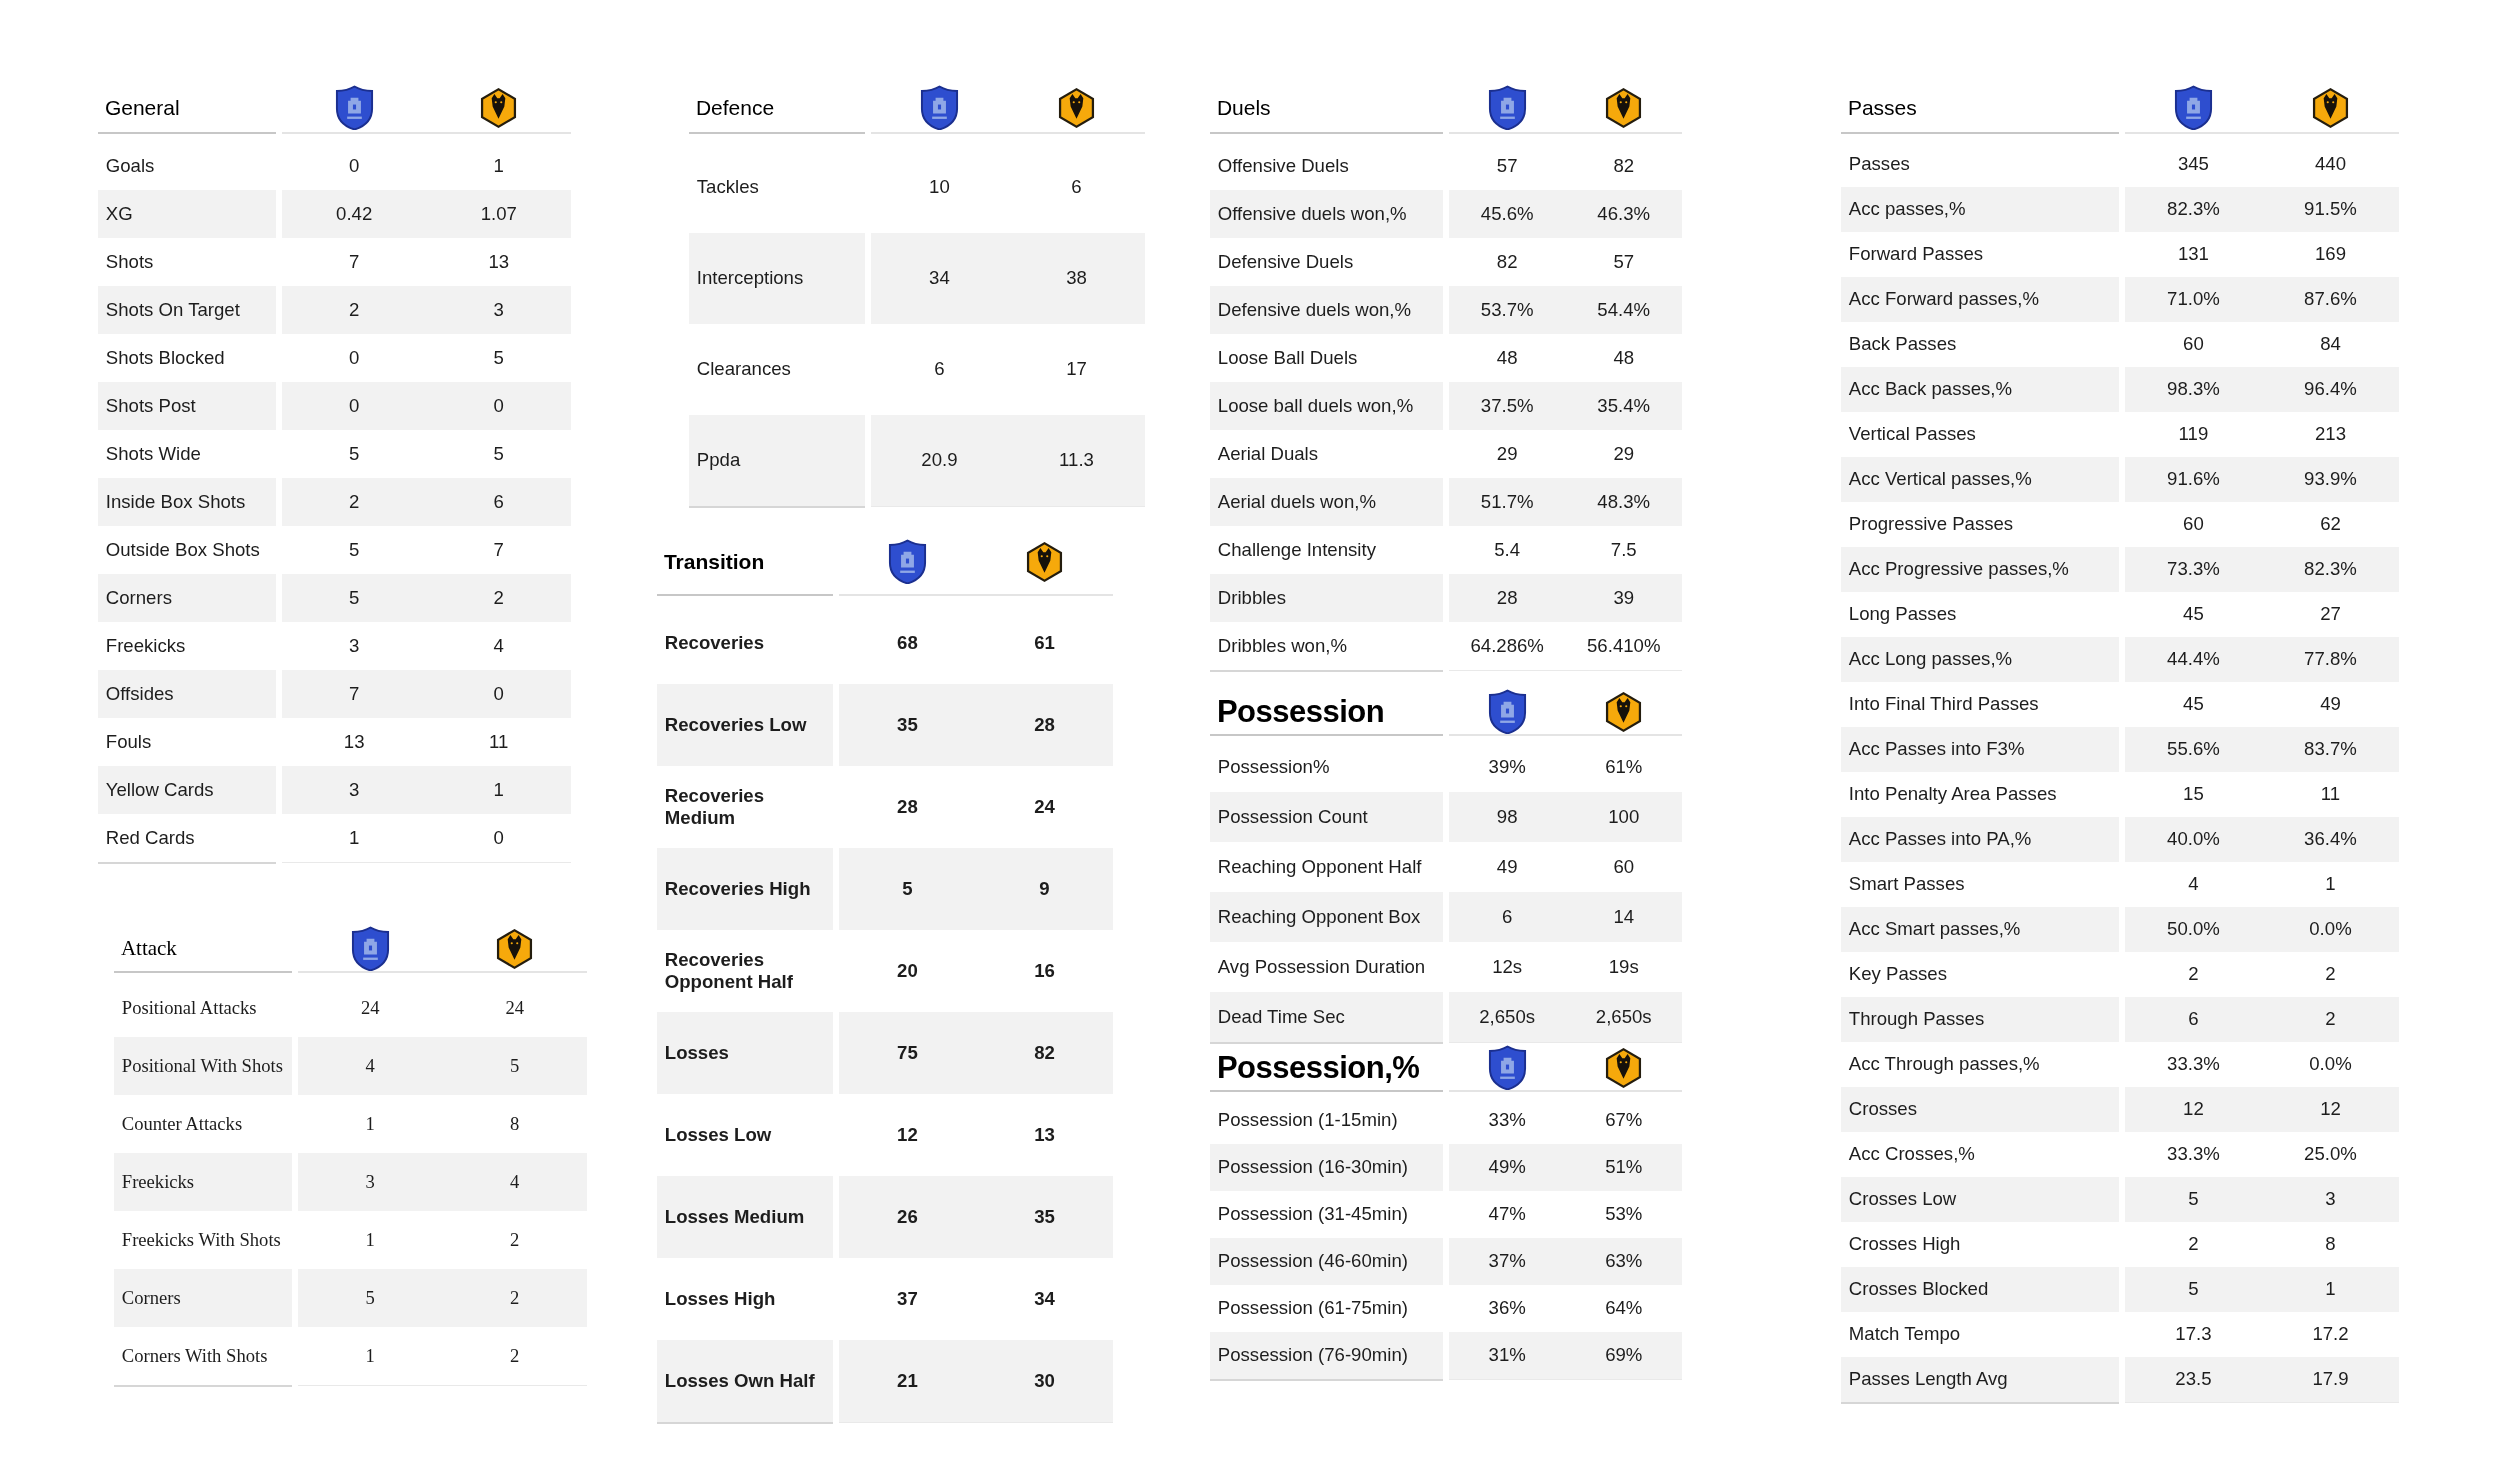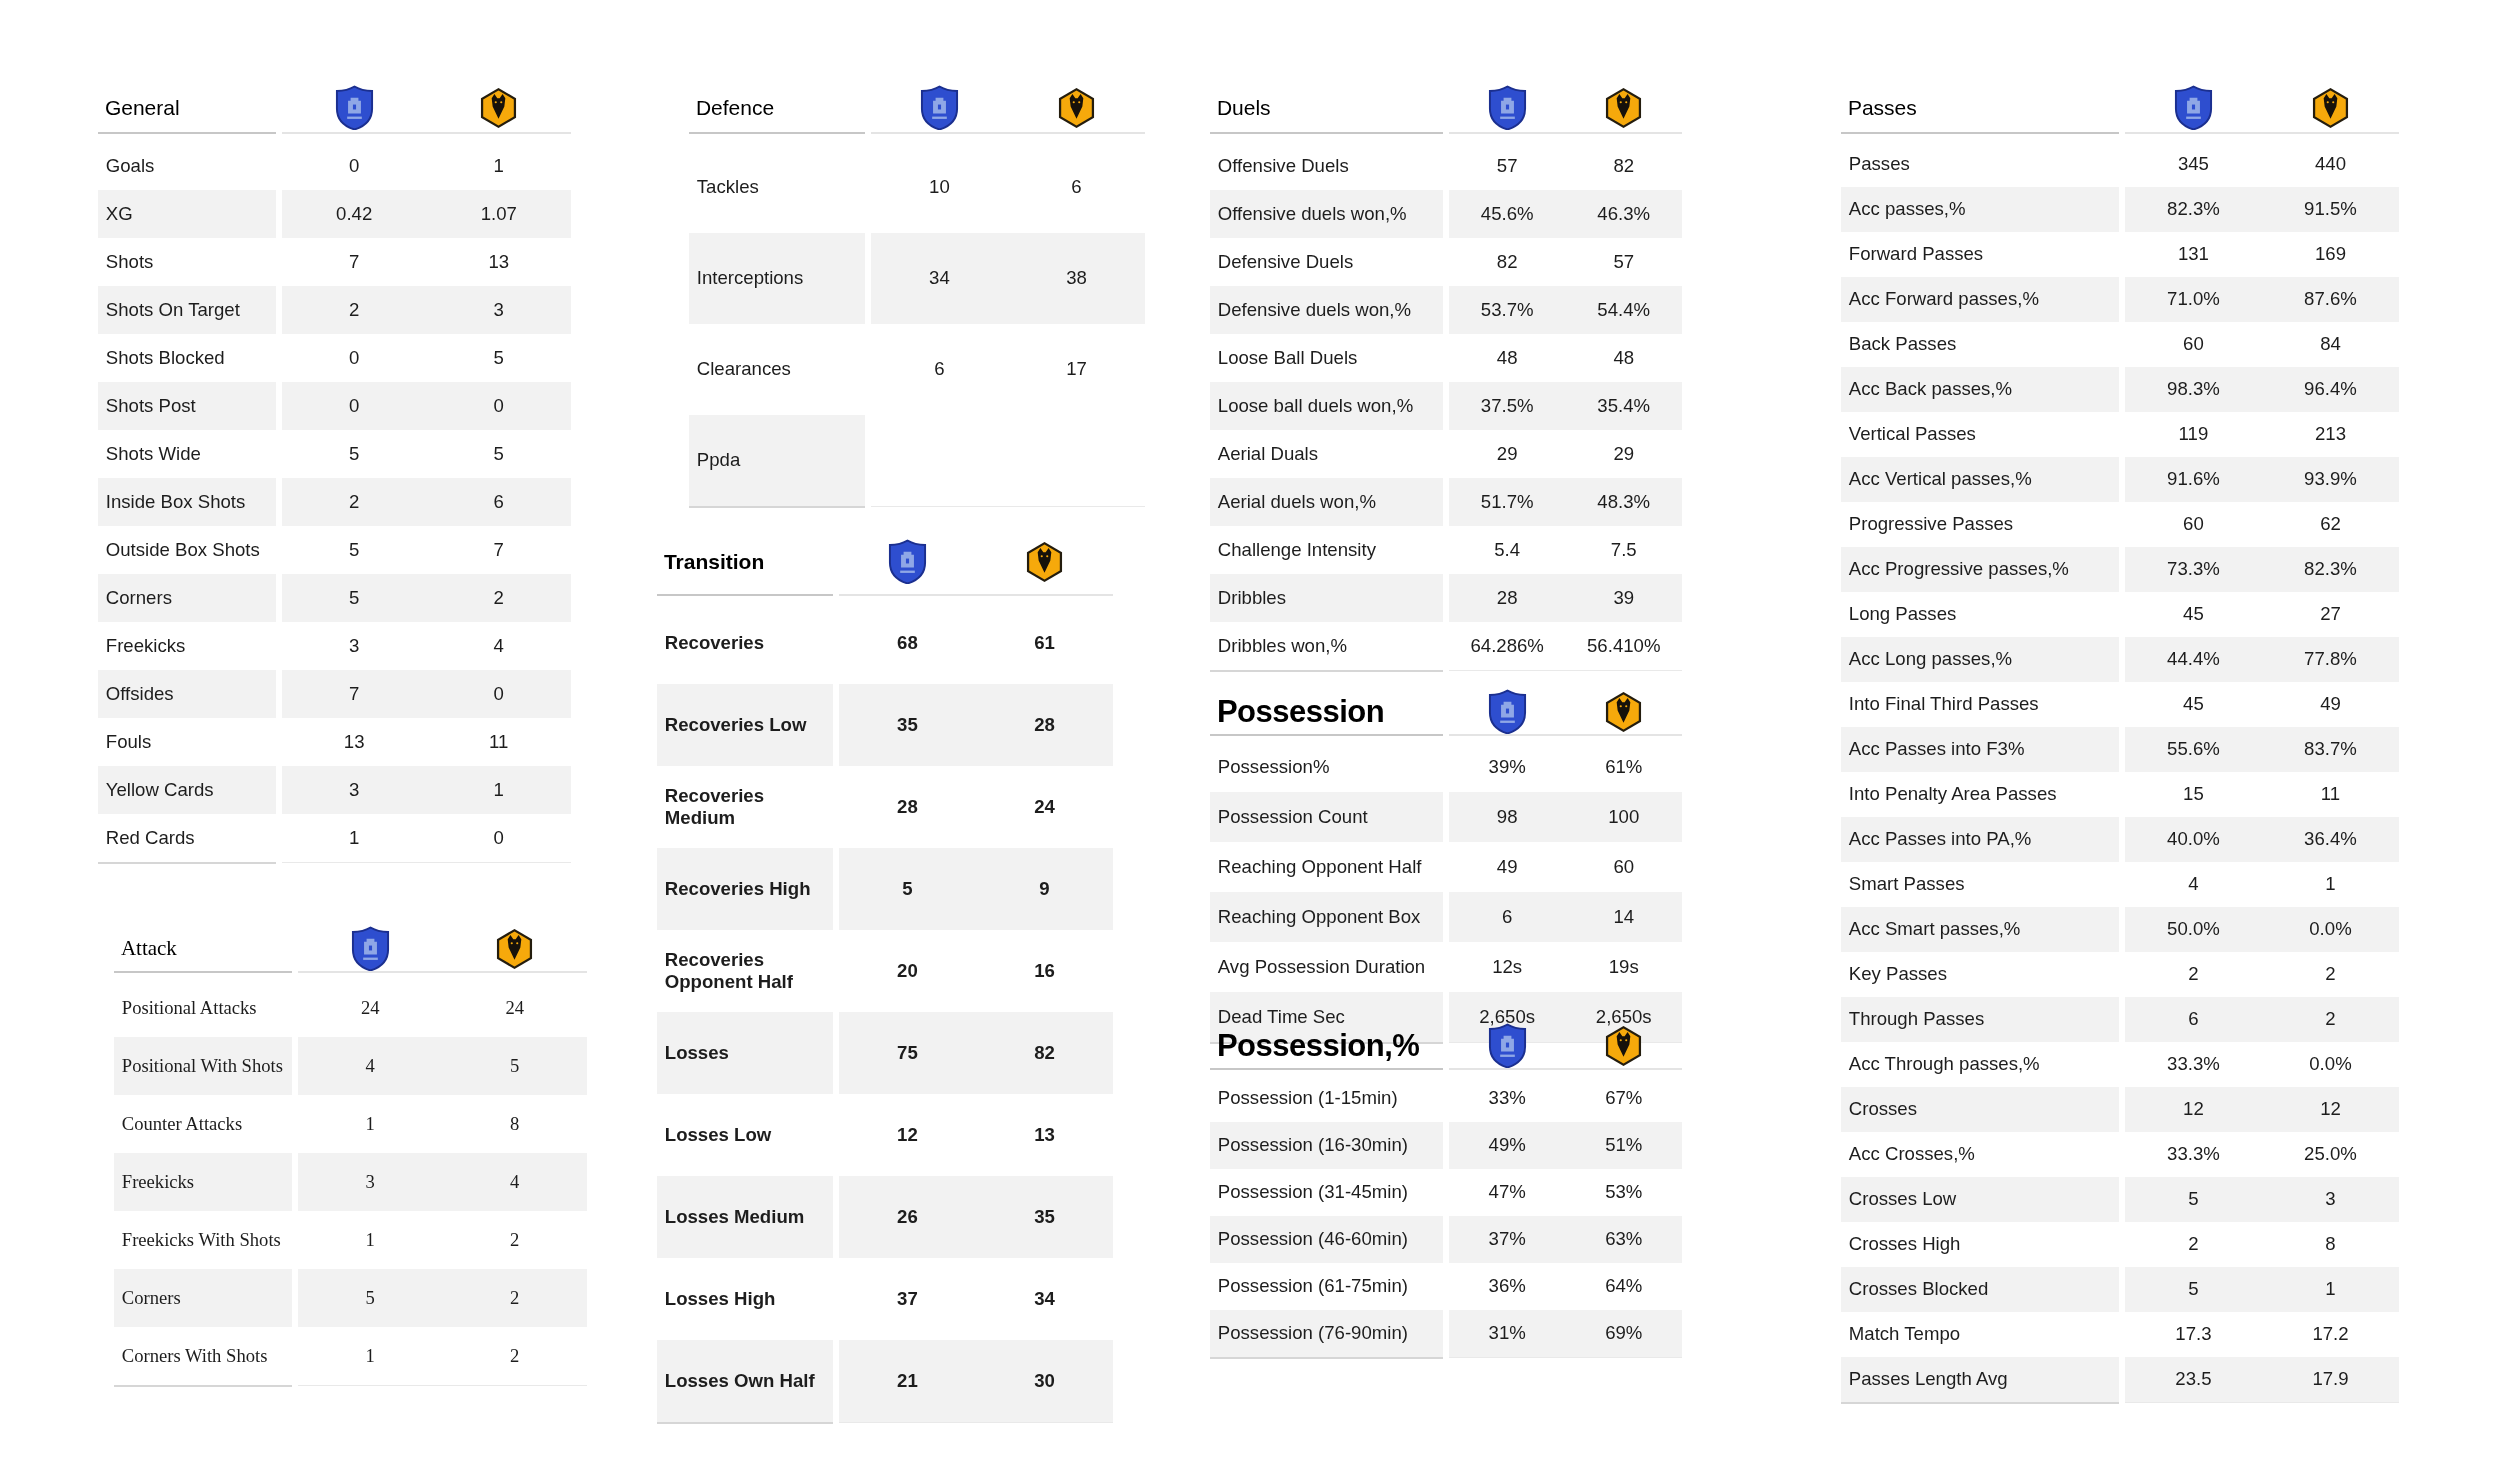--- a/index.html
+++ b/index.html
@@ -8,21 +8,21 @@
     font-family:"Liberation Sans","DejaVu Sans",sans-serif;color:#1d1d1d;
   }
   .stat-table{position:absolute;}
   
   #t-general     {left:98px; top:83px;  width:473px; --label-w:178px; --row-h:48px; --head-h:51px; --pad:7.8px;}
   #t-attack      {left:114px; top:926px; width:473px;font-family:Liberation Serif, serif; --label-w:178px; --row-h:58px; --head-h:47px; --pad:5.9px;}
   #t-defence     {left:657px; top:83px;  width:456px;margin-left:32px; --label-w:176px; --row-h:91px;   --head-h:51px; --pad:7.8px;}
   #t-transition  {left:657px; top:529px; width:456px;font-weight:bold; --label-w:176px; --row-h:82px;   --head-h:67px; --pad:5.9px;}
   #t-duels       {left:1210px;top:83px;  width:472px; --label-w:233px; --row-h:48px; --head-h:51px; --pad:7.8px;}
   #t-possession  {left:1210px;top:689px; width:472px; --label-w:233px; --row-h:50px;   --head-h:47px; --pad:5.9px;}
-  #t-possessionp {left:1210px;top:1023px;width:472px; --label-w:233px; --row-h:47px; --head-h:47px; --pad:4.9px;}
+  #t-possessionp {left:1210px;top:1045px;width:472px; --label-w:233px; --row-h:47px; --head-h:47px; --pad:4.9px;}
   #t-passes      {left:1841px;top:83px;  width:558px;text-align:center; --label-w:278px; --row-h:45px; --head-h:51px; --pad:7.8px;}
 
   .thead{display:flex;align-items:center;height:var(--head-h);}
   .thead .hlbl{width:var(--label-w);height:100%;display:flex;align-items:center;
                border-bottom:2px solid #c7c7c7;box-sizing:border-box;}
   .thead .hvals{flex:1;margin-left:5.9px;height:100%;display:flex;align-items:center;
                border-bottom:2px solid #e4e4e4;box-sizing:border-box;}
   .thead .hv{flex:1;display:flex;justify-content:center;align-items:center;}
   .title{font-size:21px;color:#000;padding-left:6.9px;white-space:nowrap;line-height:1;}
   .bold-title .title{font-weight:bold;font-size:31px;letter-spacing:-0.5px;}
@@ -316,20 +316,24 @@
       </div>
       <div class="row">
         <div class="lbl">Clearances</div>
         <div class="vals">
           <div class="v">6</div>
           <div class="v">17</div>
         </div>
       </div>
       <div class="row">
         <div class="lbl">Ppda</div>
+        <div class="vals">
+          <div class="v">20.9</div>
+          <div class="v">11.3</div>
+        </div>
       </div>
     </div>
     <div class="tfoot">
       <div class="flbl"></div>
       <div class="fvals"></div>
     </div>
   </section>
 <section class="stat-table" id="t-transition">
     <div class="thead">
       <div class="hlbl">

